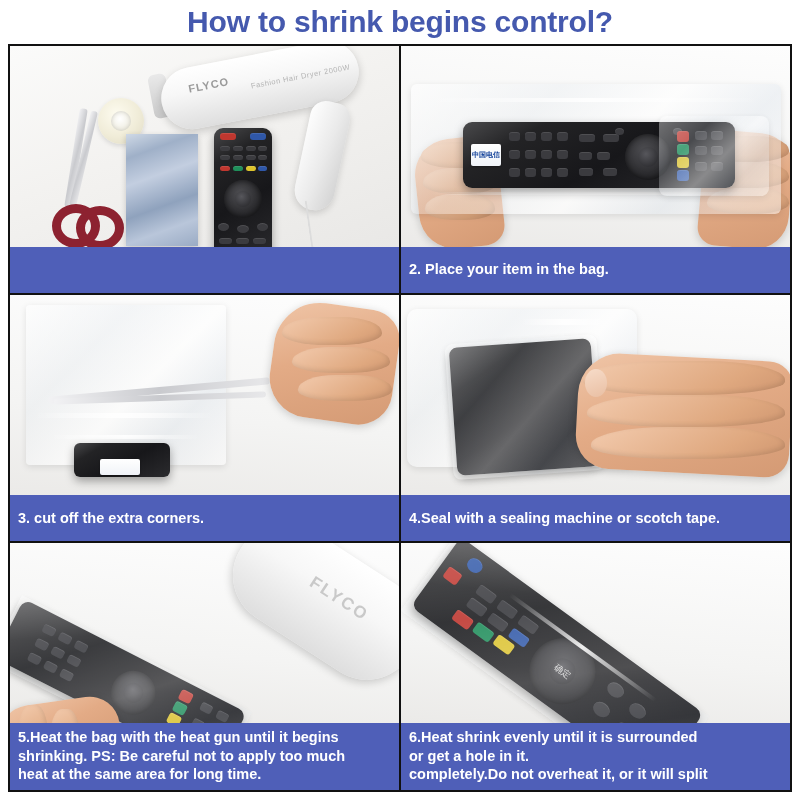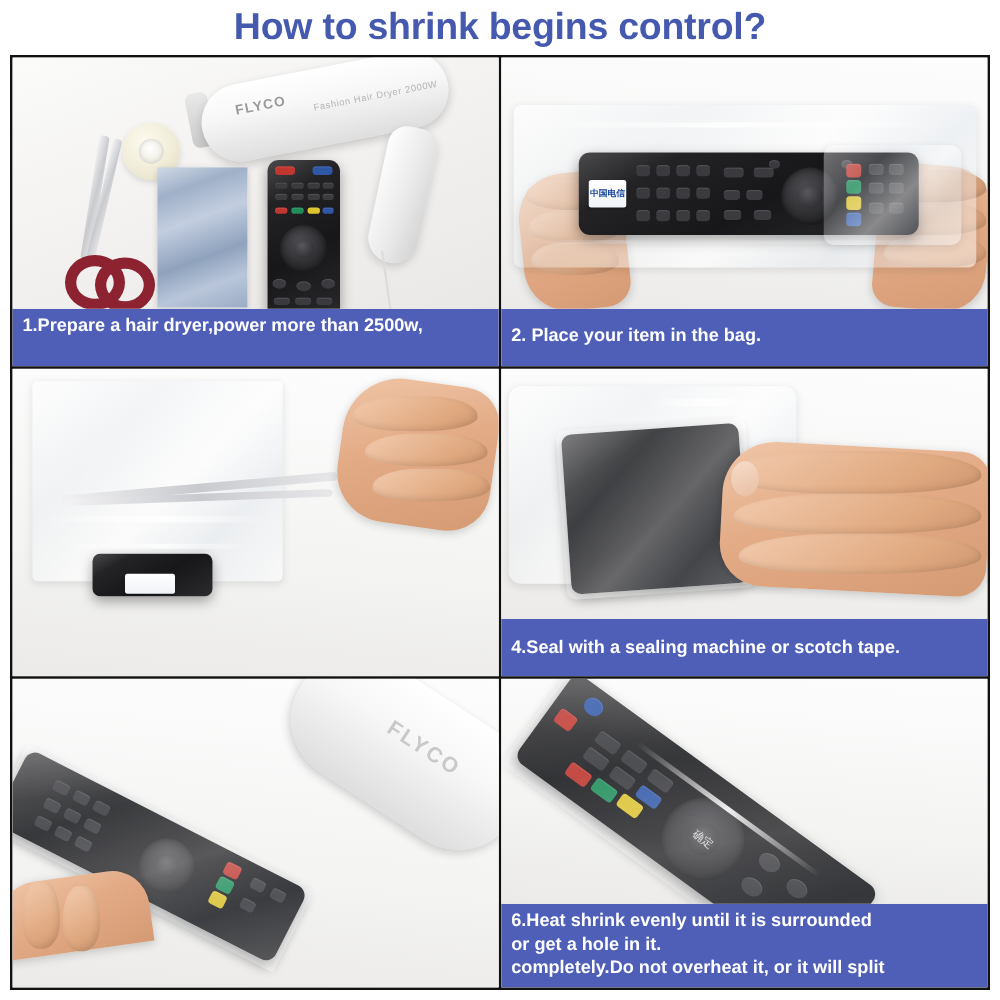--- a/index.html
+++ b/index.html
@@ -292,21 +292,20 @@
           <div class="btn round" style="left:4px;top:95px;width:11px;height:8px;"></div>
           <div class="btn round" style="left:43px;top:95px;width:11px;height:8px;"></div>
           <div class="btn round" style="left:23px;top:97px;width:12px;height:8px;"></div>
           <div class="btn" style="left:5px;top:110px;width:13px;height:6px;"></div>
           <div class="btn" style="left:22px;top:110px;width:13px;height:6px;"></div>
           <div class="btn" style="left:39px;top:110px;width:13px;height:6px;"></div>
 
         </div>
       </div>
       <div class="caption cap-2lines">
-        <div>1.Prepare a hair dryer,power more than 2500w,</div>
       </div>
     </div>
 
     <div class="cell">
       <div class="photo">
         <div class="bg-soft"></div>
 
         <div class="hand" style="left:16px;top:92px;width:84px;height:110px;border-radius:36px 14px 20px 36px;transform:rotate(-6deg);"></div>
         <div class="finger" style="left:20px;top:96px;width:76px;height:26px;"></div>
         <div class="finger" style="left:22px;top:122px;width:74px;height:26px;"></div>
@@ -376,20 +375,23 @@
 
         <div class="scissor-blade" style="left:38px;top:92px;width:222px;height:7px;transform:rotate(-5deg);"></div>
         <div class="scissor-blade" style="left:44px;top:100px;width:212px;height:6px;transform:rotate(-2deg);"></div>
         <div class="scissor-ring" style="left:276px;top:56px;width:76px;height:32px;transform:rotate(-10deg);"></div>
 
         <div class="hand" style="left:262px;top:10px;width:124px;height:116px;border-radius:46px 30px 34px 40px;transform:rotate(8deg);"></div>
         <div class="finger" style="left:272px;top:22px;width:100px;height:28px;"></div>
         <div class="finger" style="left:282px;top:52px;width:98px;height:26px;"></div>
         <div class="finger" style="left:288px;top:80px;width:94px;height:26px;"></div>
       </div>
+      <div class="caption cap-1lines">
+        <div>3. cut off the extra corners.</div>
+      </div>
     </div>
 
     <div class="cell">
       <div class="photo">
         <div class="bg-soft"></div>
 
         <div class="film" style="left:6px;top:14px;width:230px;height:158px;border-radius:10px;"></div>
         <div class="film-crease" style="left:120px;top:24px;width:90px;height:6px;"></div>
 
         <div class="remote" style="left:52px;top:48px;width:142px;height:128px;border-radius:8px;transform:rotate(-4deg);">
@@ -433,20 +435,25 @@
 
         </div>
         <div class="film" style="left:12px;top:52px;width:258px;height:74px;transform:rotate(27deg);transform-origin:left top;opacity:0.45;"></div>
 
         <div class="hand" style="left:-10px;top:158px;width:120px;height:60px;border-radius:30px 30px 0 0;transform:rotate(-8deg);"></div>
         <div class="finger" style="left:8px;top:162px;width:30px;height:54px;"></div>
         <div class="finger" style="left:40px;top:166px;width:30px;height:52px;"></div>
 
         <div class="dryer-body" style="left:216px;top:6px;width:200px;height:104px;border-radius:50px;transform:rotate(33deg);"></div>
         <div class="dryer-brand" style="left:296px;top:46px;font-size:17px;color:#c9c9c9;transform:rotate(33deg);letter-spacing:2px;">FLYCO</div>
+      </div>
+      <div class="caption cap-3lines">
+        <div>5.Heat the bag with the heat gun until it begins</div>
+        <div>shrinking. PS: Be careful not to apply too much</div>
+        <div>heat at the same area for long time.</div>
       </div>
     </div>
 
     <div class="cell">
       <div class="photo">
         <div class="bg-soft"></div>
 
         <div class="remote" style="left:60px;top:-6px;width:300px;height:86px;transform:rotate(36deg);transform-origin:left top;">
           <div class="btn blue" style="left:20px;top:8px;width:16px;height:14px;border-radius:50%;"></div>
           <div class="btn red" style="left:8px;top:30px;width:16px;height:13px;"></div>

